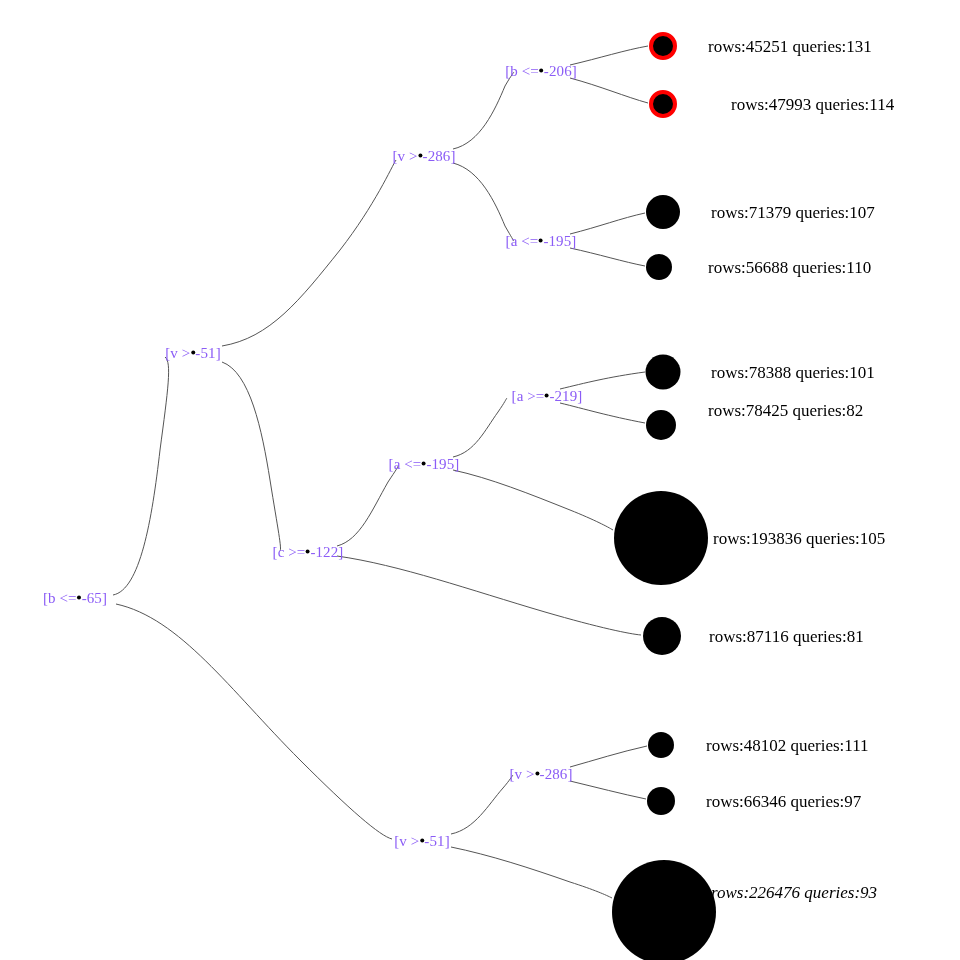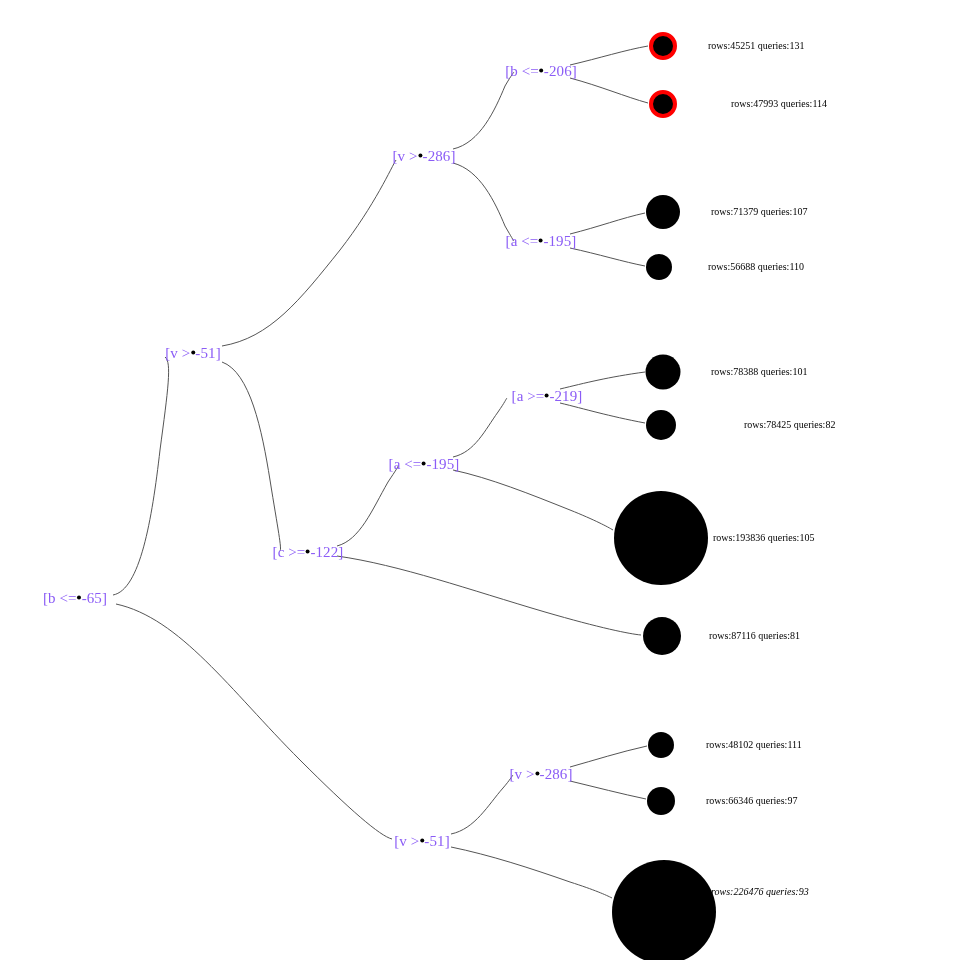--- a/index.html
+++ b/index.html
@@ -52,21 +52,21 @@
     background: #000000;
     box-sizing: border-box;
   }
   .leaf-circle.highlight {
     border: 4px solid #ff0000;
   }
   .leaf-label {
     position: absolute;
     transform: translate(0, -50%);
     white-space: nowrap;
-    font-size: 10px;
+    font-size: 17px;
     color: #000000;
     line-height: 1;
   }
 </style>
 </head>
 <body>
 
 <div id="canvas">
 
   <svg class="tree-edges" viewBox="0 0 960 960" xmlns="http://www.w3.org/2000/svg">
@@ -111,21 +111,21 @@
       <div class="leaf-label" style="left: 708px; top: 46px;">rows:45251 queries:131</div>
       <div class="leaf-circle highlight" style="left: 663px; top: 104px; width: 28px; height: 28px; border-color: rgb(255, 0, 0); background: rgb(0, 0, 0);"></div>
       <div class="leaf-label" style="left: 708px; top: 104px; margin-left: 23px;">rows:47993 queries:114</div>
       <div class="leaf-circle" style="left: 663px; top: 212px; width: 34px; height: 34px; background: rgb(0, 0, 0);"></div>
       <div class="leaf-label" style="left: 711px; top: 212px;">rows:71379 queries:107</div>
       <div class="leaf-circle" style="left: 659px; top: 267px; width: 26px; height: 26px; background: rgb(0, 0, 0);"></div>
       <div class="leaf-label" style="left: 708px; top: 267px;">rows:56688 queries:110</div>
       <div class="leaf-circle" style="left: 663px; top: 372px; width: 35px; height: 35px; background: rgb(0, 0, 0);"></div>
       <div class="leaf-label" style="left: 711px; top: 372px;">rows:78388 queries:101</div>
       <div class="leaf-circle" style="left: 661px; top: 425px; width: 30px; height: 30px; background: rgb(0, 0, 0);"></div>
-      <div class="leaf-label" style="left: 708px; top: 425px; margin-left: 36px;">rows:78425 queries:82</div>
+      <div class="leaf-label" style="left: 708px; top: 410px;">rows:78425 queries:82</div>
       <div class="leaf-circle" style="left: 661px; top: 538px; width: 94px; height: 94px; background: rgb(0, 0, 0);"></div>
       <div class="leaf-label" style="left: 713px; top: 538px;">rows:193836 queries:105</div>
       <div class="leaf-circle" style="left: 662px; top: 636px; width: 38px; height: 38px; background: rgb(0, 0, 0);"></div>
       <div class="leaf-label" style="left: 709px; top: 636px;">rows:87116 queries:81</div>
       <div class="leaf-circle" style="left: 661px; top: 745px; width: 26px; height: 26px; background: rgb(0, 0, 0);"></div>
       <div class="leaf-label" style="left: 706px; top: 745px;">rows:48102 queries:111</div>
       <div class="leaf-circle" style="left: 661px; top: 801px; width: 28px; height: 28px; background: rgb(0, 0, 0);"></div>
       <div class="leaf-label" style="left: 706px; top: 801px;">rows:66346 queries:97</div>
       <div class="leaf-circle" style="left: 664px; top: 912px; width: 104px; height: 104px; background: rgb(0, 0, 0);"></div>
       <div class="leaf-label" style="left: 711px; top: 892px; font-style: italic;">rows:226476 queries:93</div>

